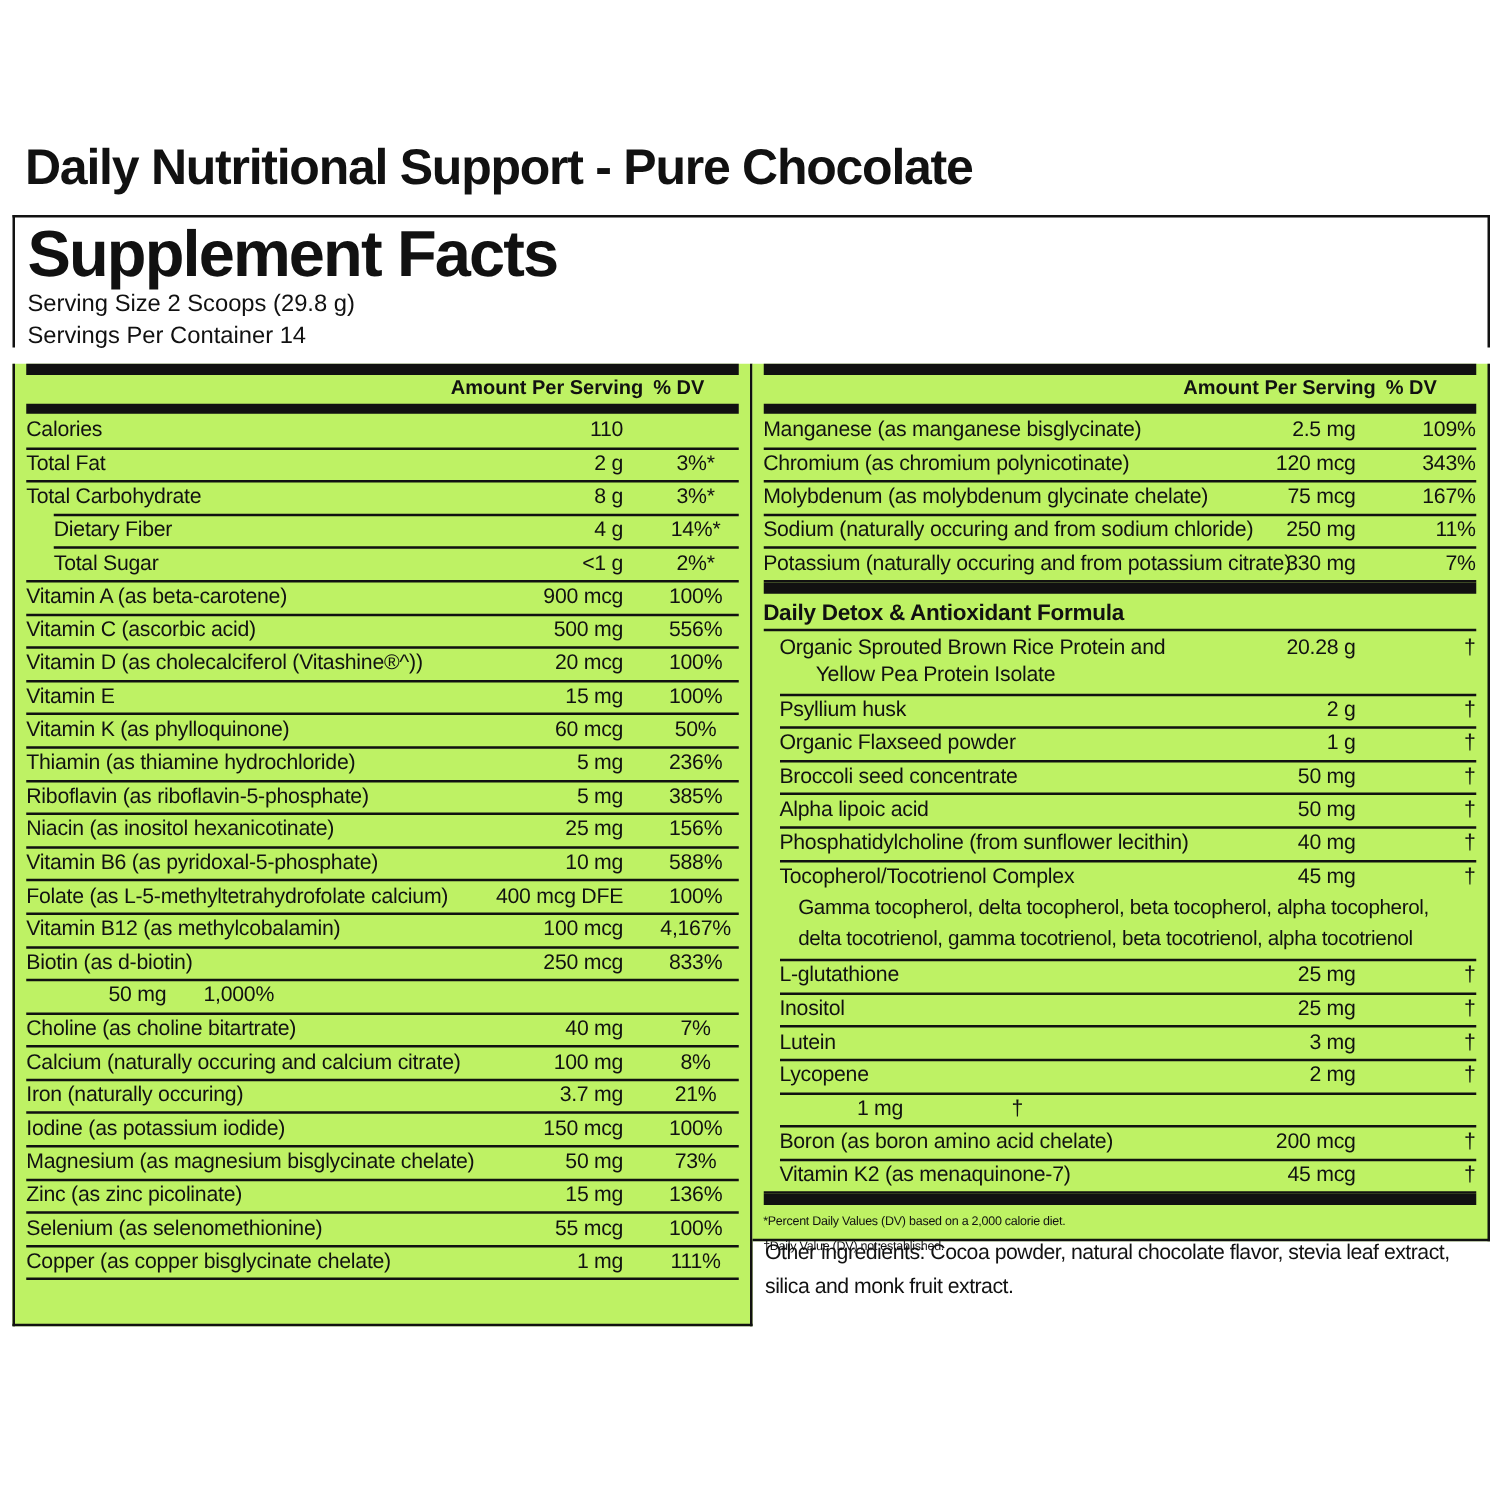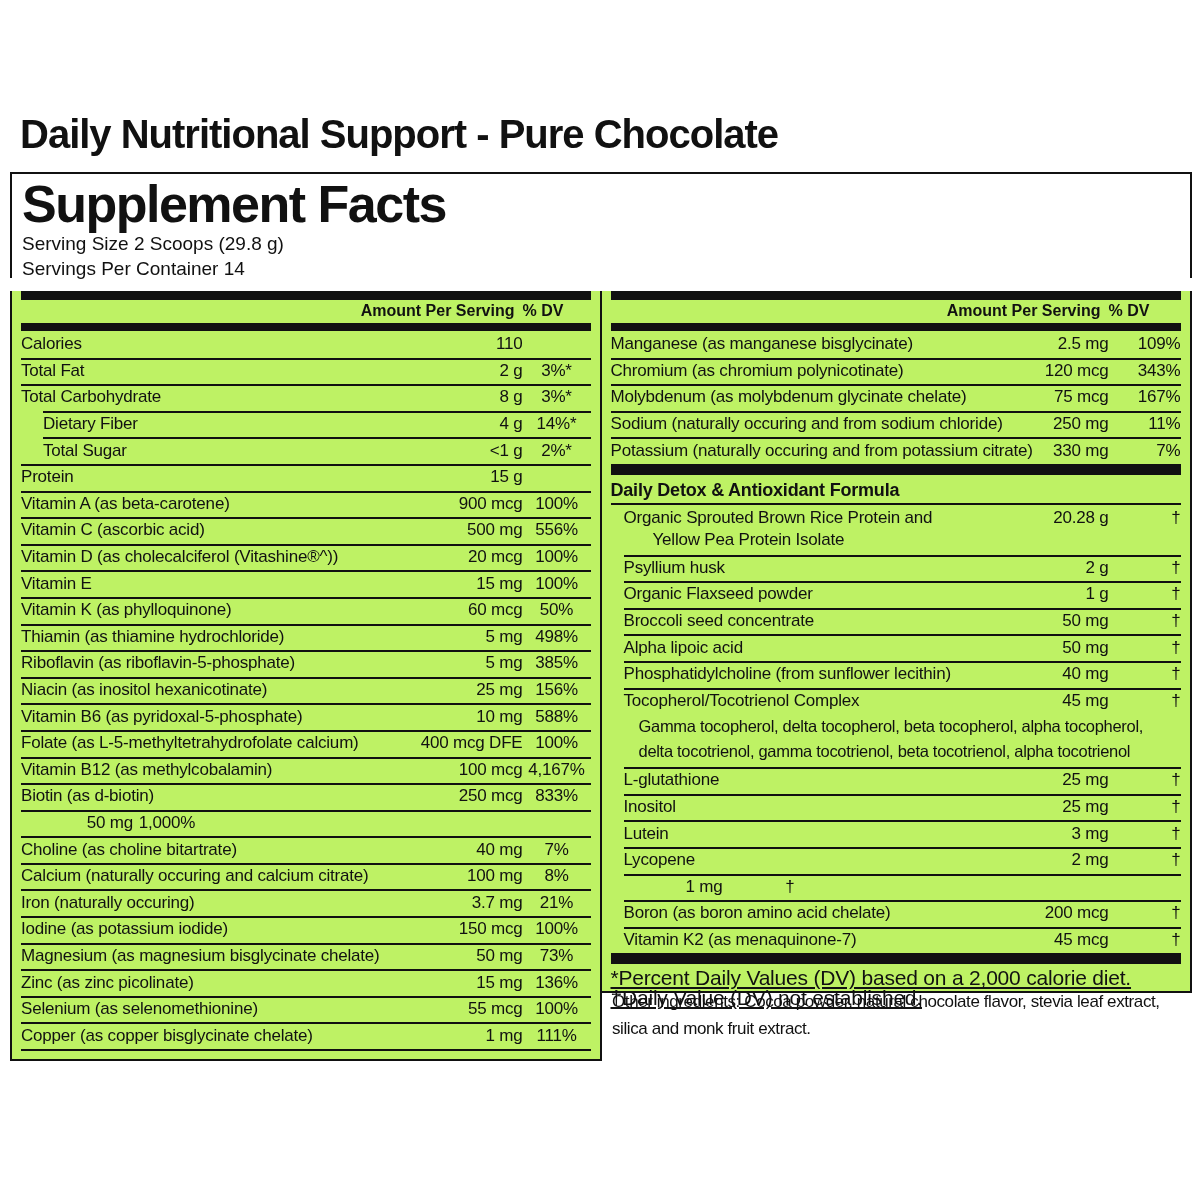--- a/index.html
+++ b/index.html
@@ -36,38 +36,38 @@
   .hdr-row .hamt{text-align:right;white-space:nowrap;}
   .hdr-row .hdv{width:68px;white-space:nowrap;margin-left:8px;}
   .col-right .hdr-row .hdv{width:72px;}
   
   .rows{font-size:17px;letter-spacing:-0.2px;}
   .row{position:relative;}
   .row::before{content:"";position:absolute;left:0;right:0;top:0;height:2px;background:#111;}
   .row.first::before{display:none;}
   .row.ind::before{left:22px;}
   .row.det::before{left:13px;}
-  .rmain{display:flex;align-items:center;height:26.6px;}
+  .rmain{display:flex;align-items:center;height:26.6px;gap:24px;}
   .row .lbl{flex:1;white-space:nowrap;min-width:0;}
   .row.ind .lbl{padding-left:22px;}
   .row.det .lbl{padding-left:13px;}
   .row .amt{width:112px;text-align:right;white-space:nowrap;}
   .row .dvv{width:68px;text-align:center;white-space:nowrap;}
   .col-right .row .dvv{width:72px;text-align:right;}
   .sub2{padding-left:42px;line-height:23px;margin-top:-4px;padding-bottom:4px;white-space:nowrap;}
   .subl{padding-left:28px;line-height:25px;white-space:nowrap;font-size:16.5px;letter-spacing:-0.3px;}
   .subl:last-child{padding-bottom:3px;}
   .close-line{height:2px;background:#111;}
   
   .detox-title{
     font-size:18px;font-weight:bold;letter-spacing:-0.2px;line-height:26px;
     border-bottom:2px solid #111;margin-top:2px;
   }
   
-  .footnotes{font-size:21px;letter-spacing:-0.2px;padding-top:4px;text-decoration:underline;}
+  .footnotes{font-size:10px;letter-spacing:-0.2px;padding-top:4px;}
   .footnote{line-height:20px;}
   
   .other-ingredients{
     position:absolute;left:612px;top:988px;width:578px;
     font-size:17px;letter-spacing:-0.4px;line-height:27px;
   }
 </style>
 </head>
 <body>
 
@@ -118,27 +118,20 @@
       </div>
       <div class="row ind">
         <div class="rmain">
           <span class="lbl">Total Sugar</span>
           <span class="amt">&lt;1 g</span>
           <span class="dvv">2%*</span>
         </div>
       </div>
       <div class="row">
         <div class="rmain">
-          <span class="lbl">Protein</span>
-          <span class="amt">15 g</span>
-          <span class="dvv"></span>
-        </div>
-      </div>
-      <div class="row">
-        <div class="rmain">
           <span class="lbl">Vitamin A (as beta-carotene)</span>
           <span class="amt">900 mcg</span>
           <span class="dvv">100%</span>
         </div>
       </div>
       <div class="row">
         <div class="rmain">
           <span class="lbl">Vitamin C (ascorbic acid)</span>
           <span class="amt">500 mg</span>
           <span class="dvv">556%</span>
@@ -162,21 +155,21 @@
         <div class="rmain">
           <span class="lbl">Vitamin K (as phylloquinone)</span>
           <span class="amt">60 mcg</span>
           <span class="dvv">50%</span>
         </div>
       </div>
       <div class="row">
         <div class="rmain">
           <span class="lbl">Thiamin (as thiamine hydrochloride)</span>
           <span class="amt">5 mg</span>
-          <span class="dvv">498%</span>
+          <span class="dvv">236%</span>
         </div>
       </div>
       <div class="row">
         <div class="rmain">
           <span class="lbl">Riboflavin (as riboflavin-5-phosphate)</span>
           <span class="amt">5 mg</span>
           <span class="dvv">385%</span>
         </div>
       </div>
       <div class="row">

